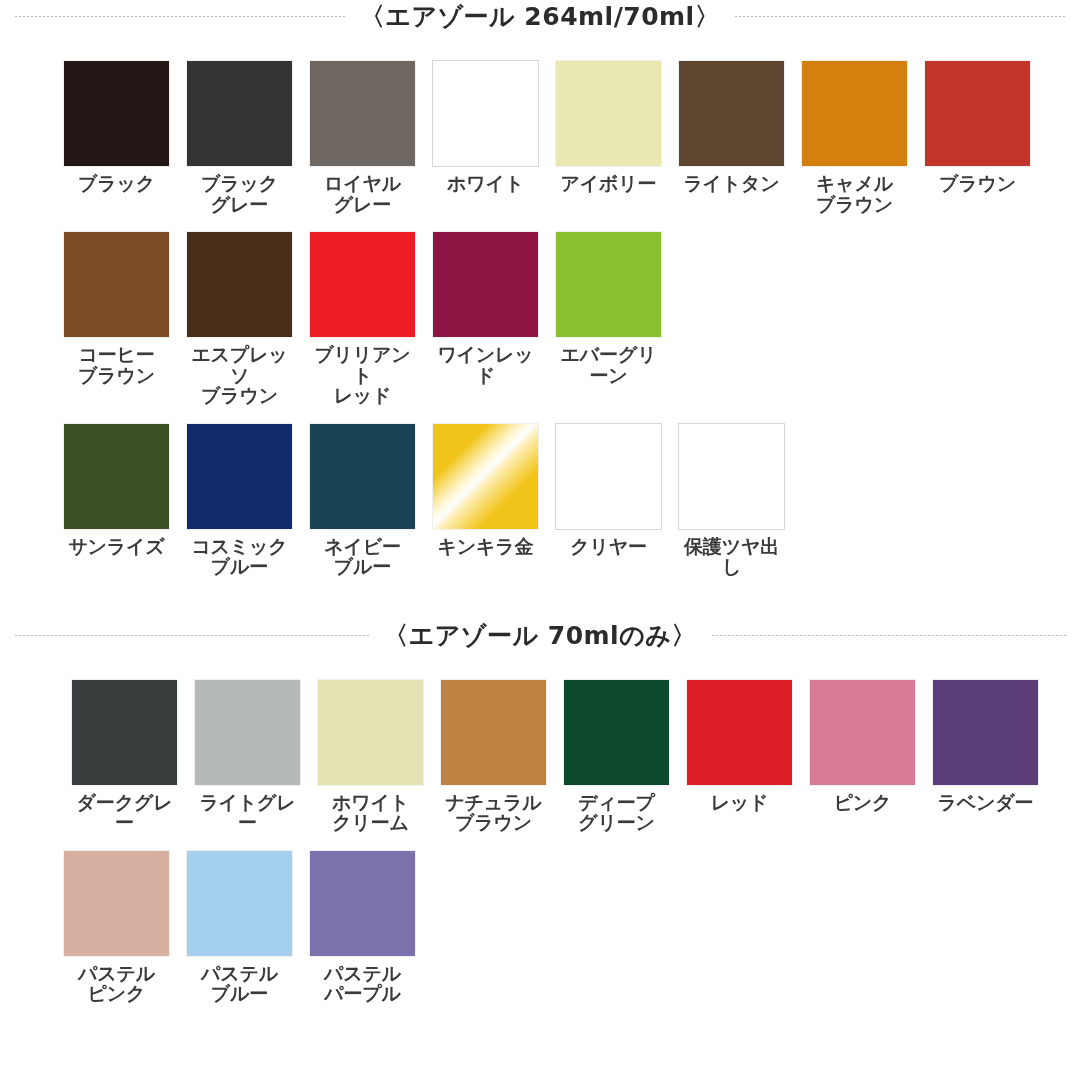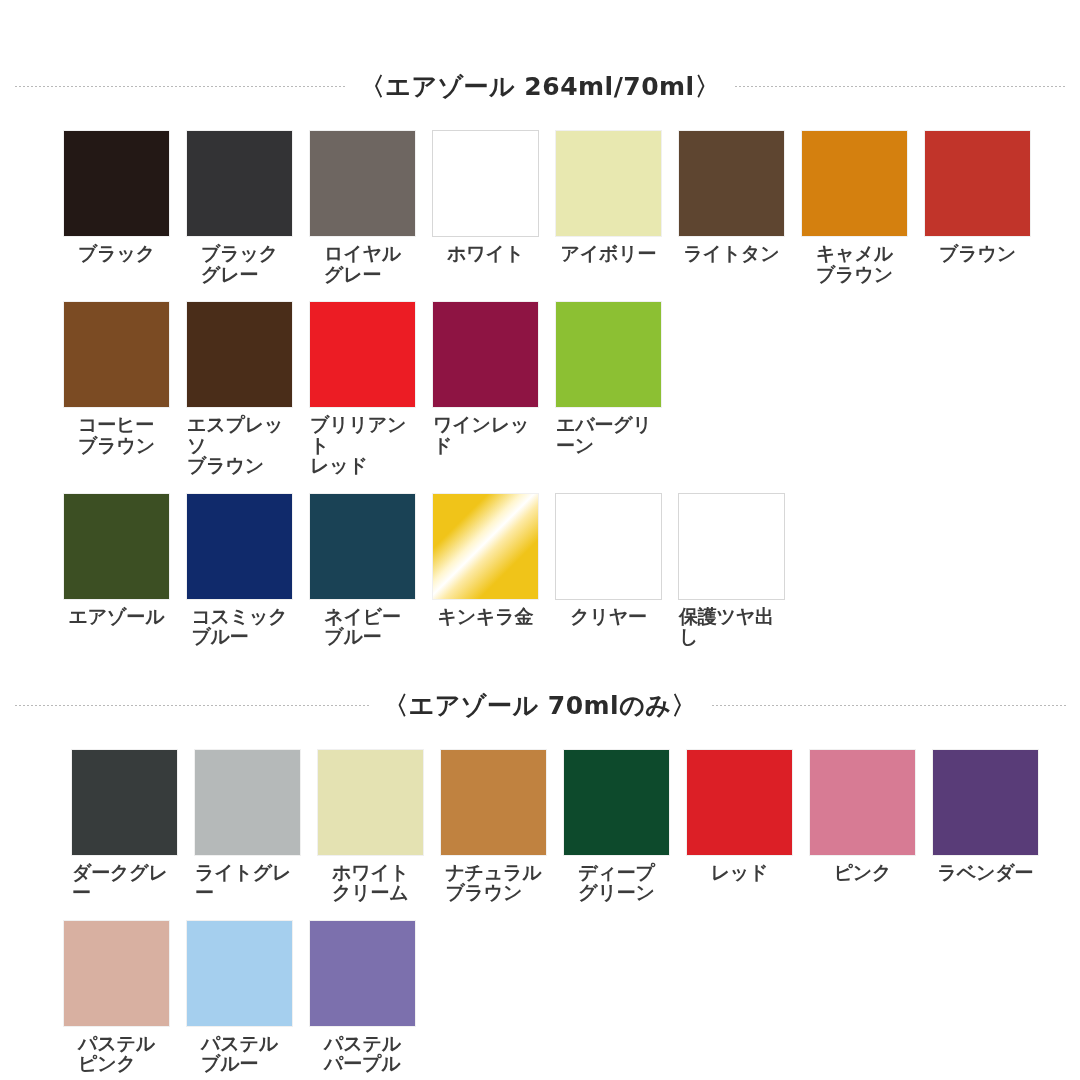--- a/index.html
+++ b/index.html
@@ -70,35 +70,35 @@
   }
   .swatch-chip.bordered {
     box-shadow: 0 0 0 1px #d7d7d7;
   }
   .swatch-label {
     margin-top: 7px;
     font-size: 19px;
     line-height: 1.08;
     font-weight: 700;
     color: #3b3b3b;
-    text-align: left;
+    text-align: center;
     white-space: pre-line;
     letter-spacing: -0.2px;
   }
 
   
   .grid-row { margin-bottom: 0; }
 </style>
 </head>
 <body>
 
 <div class="sheet">
 
   <div>
-    <div class="section-head" style="margin-top:70px;">
+    <div class="section-head" style="">
       <span class="dot-rule"></span>
       <span class="section-title">〈エアゾール 264ml/70ml〉</span>
       <span class="dot-rule"></span>
     </div>
 
     <div class="swatch-grid grid-row" style="margin-top:28px;">
         <div class="swatch-cell">
           <div class="swatch-chip" style="background: rgb(35, 24, 21);"></div>
           <div class="swatch-label">ブラック</div>
         </div>
@@ -155,21 +155,21 @@
           <div class="swatch-label">ワインレッド</div>
         </div>
         <div class="swatch-cell">
           <div class="swatch-chip" style="background: rgb(140, 192, 51);"></div>
           <div class="swatch-label">エバーグリーン</div>
         </div>
       </div>
     <div class="swatch-grid grid-row" style="margin-top:18px;">
         <div class="swatch-cell">
           <div class="swatch-chip" style="background: rgb(60, 79, 35);"></div>
-          <div class="swatch-label">エアゾール</div>
+          <div class="swatch-label">サンライズ</div>
         </div>
         <div class="swatch-cell">
           <div class="swatch-chip" style="background: rgb(16, 42, 107);"></div>
           <div class="swatch-label">コスミック
 ブルー</div>
         </div>
         <div class="swatch-cell">
           <div class="swatch-chip" style="background: rgb(26, 66, 85);"></div>
           <div class="swatch-label">ネイビー
 ブルー</div>

